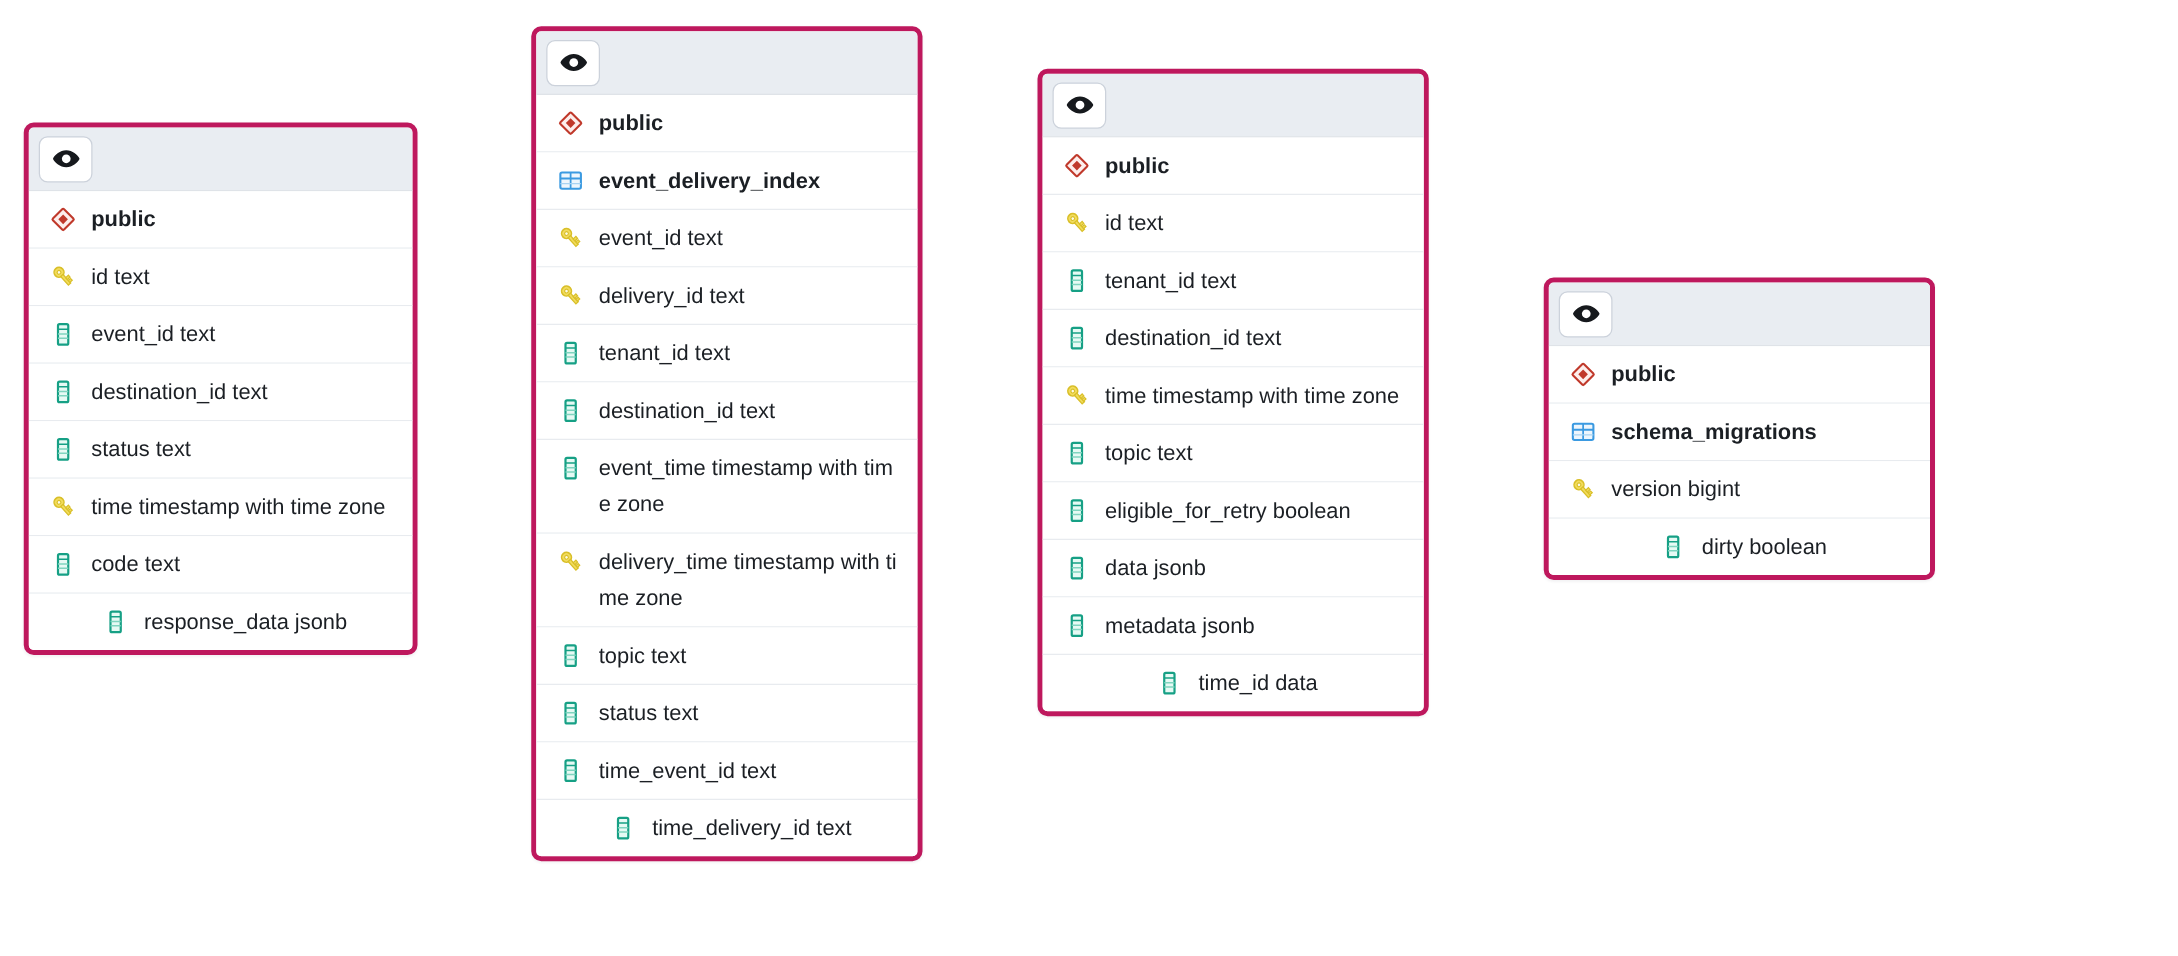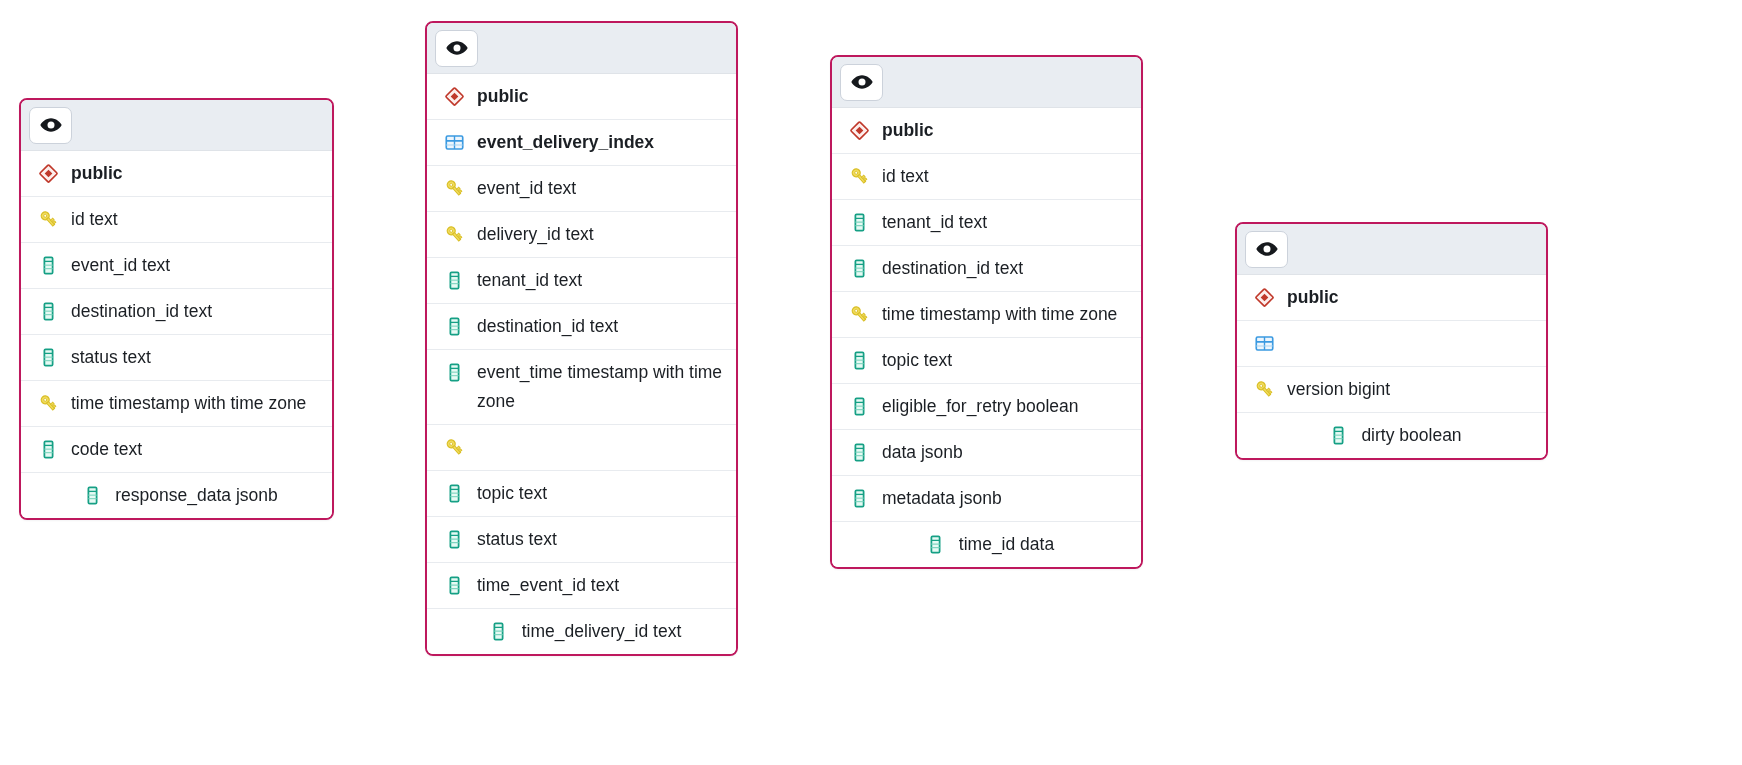--- a/index.html
+++ b/index.html
@@ -19,21 +19,21 @@
   .canvas {
     position: absolute;
     inset: 0;
   }
 
   
   .table-card {
     position: absolute;
     box-sizing: border-box;
     background: #ffffff;
-    border: 2px solid #be185d;
+    border: 4px solid #be185d;
     border-radius: 8px;
     box-shadow: 0 1px 2px rgba(16, 24, 40, 0.05);
     overflow: hidden;
   }
 
   .card-header {
     box-sizing: border-box;
     background: #e9edf2;
     border-bottom: 1px solid #dfe3e8;
     height: 51px;
@@ -299,20 +299,21 @@
           <svg width="21" height="21" viewBox="0 0 24 24" aria-hidden="true">
     <g transform="rotate(-42 12 12)">
       <circle cx="12" cy="6.4" r="4.5" fill="#f2dc5d" stroke="#d9bf28" stroke-width="1.5"></circle>
       <circle cx="12" cy="6.4" r="1.7" fill="#fdfbe8" stroke="#d9bf28" stroke-width="1"></circle>
       <rect x="10.6" y="10.2" width="2.8" height="10.6" fill="#f2dc5d" stroke="#d9bf28" stroke-width="1.2"></rect>
       <rect x="13.2" y="14.1" width="3.4" height="2.3" fill="#f2dc5d" stroke="#d9bf28" stroke-width="1.1"></rect>
       <rect x="13.2" y="17.7" width="2.9" height="2.2" fill="#f2dc5d" stroke="#d9bf28" stroke-width="1.1"></rect>
     </g>
   </svg>
         </span>
+        <span class="row-label">delivery_time timestamp with time zone</span>
       </div>
       <div class="row">
         <span class="row-icon">
           <svg width="21" height="21" viewBox="0 0 24 24" aria-hidden="true">
     <rect x="7.3" y="2.6" width="9.4" height="18.8" rx="1.4" fill="#e6faf4" stroke="#16a085" stroke-width="2"></rect>
     <line x1="7.3" y1="7.3" x2="16.7" y2="7.3" stroke="#16a085" stroke-width="1.5"></line>
     <line x1="7.3" y1="11.6" x2="16.7" y2="11.6" stroke="#7fd4bf" stroke-width="1.3"></line>
     <line x1="7.3" y1="15.6" x2="16.7" y2="15.6" stroke="#7fd4bf" stroke-width="1.3"></line>
   </svg>
         </span>
@@ -500,20 +501,21 @@
       </div>
       <div class="row table-name">
         <span class="row-icon">
           <svg width="21" height="21" viewBox="0 0 24 24" aria-hidden="true">
     <rect x="2.6" y="4.6" width="18.8" height="14.8" rx="1.6" fill="#eef6fd" stroke="#3b9ae1" stroke-width="1.9"></rect>
     <line x1="2.6" y1="10.1" x2="21.4" y2="10.1" stroke="#3b9ae1" stroke-width="1.9"></line>
     <line x1="12" y1="4.6" x2="12" y2="19.4" stroke="#3b9ae1" stroke-width="1.6"></line>
     <line x1="2.6" y1="14.8" x2="21.4" y2="14.8" stroke="#a8d3f2" stroke-width="1.2"></line>
   </svg>
         </span>
+        <span class="row-label">schema_migrations</span>
       </div>
       <div class="row">
         <span class="row-icon">
           <svg width="21" height="21" viewBox="0 0 24 24" aria-hidden="true">
     <g transform="rotate(-42 12 12)">
       <circle cx="12" cy="6.4" r="4.5" fill="#f2dc5d" stroke="#d9bf28" stroke-width="1.5"></circle>
       <circle cx="12" cy="6.4" r="1.7" fill="#fdfbe8" stroke="#d9bf28" stroke-width="1"></circle>
       <rect x="10.6" y="10.2" width="2.8" height="10.6" fill="#f2dc5d" stroke="#d9bf28" stroke-width="1.2"></rect>
       <rect x="13.2" y="14.1" width="3.4" height="2.3" fill="#f2dc5d" stroke="#d9bf28" stroke-width="1.1"></rect>
       <rect x="13.2" y="17.7" width="2.9" height="2.2" fill="#f2dc5d" stroke="#d9bf28" stroke-width="1.1"></rect>

